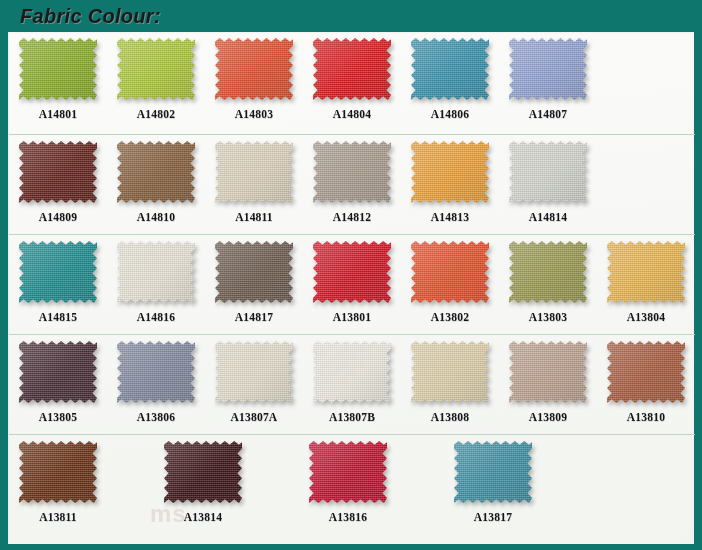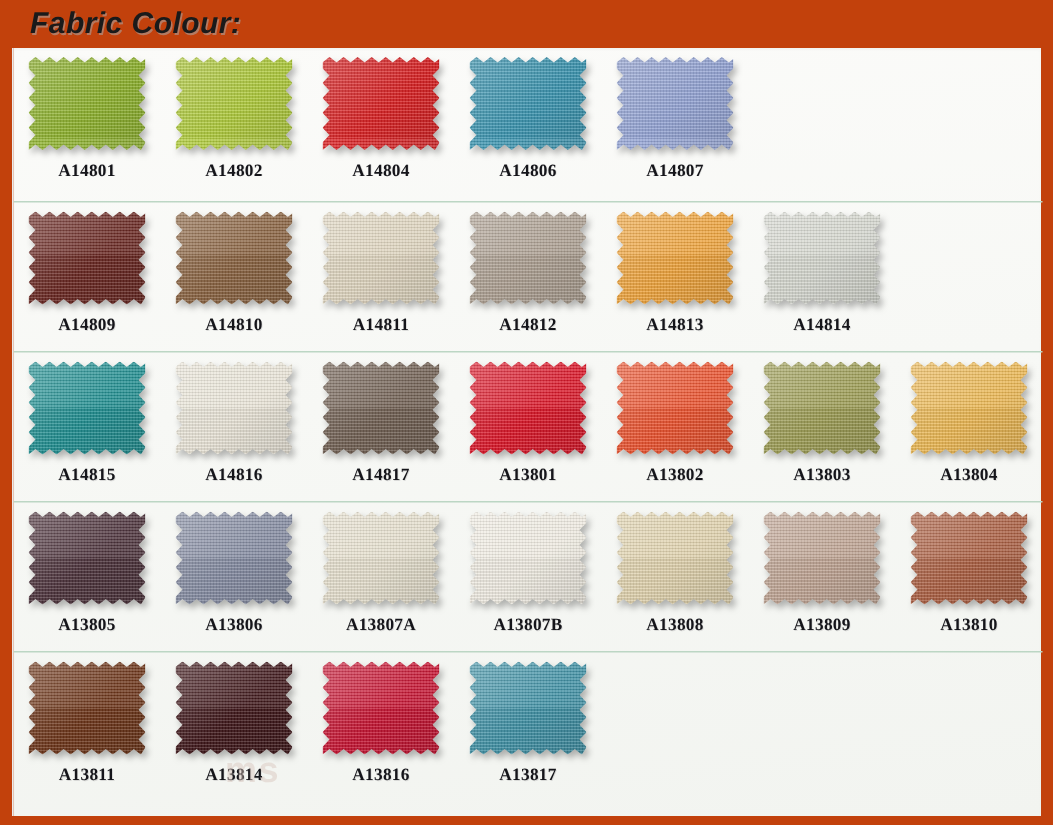--- a/index.html
+++ b/index.html
@@ -6,21 +6,21 @@
   html, body {
     margin: 0; padding: 0;
     width: 702px; height: 550px;
     background: #ffffff;
     font-family: "Liberation Serif", serif;
     overflow: hidden;
   }
   #page {
     position: relative;
     width: 702px; height: 550px;
-    background: #c2410c;
+    background: #0f766e;
   }
 
   
   #title-bar {
     position: absolute;
     top: 0; left: 0;
     width: 702px; height: 32px;
     display: flex;
     align-items: center;
     padding-left: 20px;
@@ -46,21 +46,21 @@
   }
   .swatch-row {
     position: relative;
     width: 686px;
     height: 100px;
     display: flex;
     align-items: flex-start;
     border-bottom: 1px solid #bcd6c4;
   }
   .swatch-row:first-child { height: 103px; }
-  .swatch-row:last-child { border-bottom: none; }
+  .swatch-row:last-child { border-bottom: none; gap: 47px; }
 
   .swatch-cell {
     position: relative;
     width: 98px;
     height: 100%;
     display: flex;
     flex-direction: column;
     align-items: center;
     padding-top: 6px;
   }
@@ -158,20 +158,26 @@
           <div class="swatch-label">A14801</div>
         </div>
         <div class="swatch-cell">
           <div class="swatch">
             <div class="swatch-inner" style="background: rgb(174, 201, 59);"></div>
           </div>
           <div class="swatch-label">A14802</div>
         </div>
         <div class="swatch-cell">
           <div class="swatch">
+            <div class="swatch-inner" style="background: rgb(226, 80, 47);"></div>
+          </div>
+          <div class="swatch-label">A14803</div>
+        </div>
+        <div class="swatch-cell">
+          <div class="swatch">
             <div class="swatch-inner" style="background: rgb(215, 31, 33);"></div>
           </div>
           <div class="swatch-label">A14804</div>
         </div>
         <div class="swatch-cell">
           <div class="swatch">
             <div class="swatch-inner" style="background: rgb(58, 147, 174);"></div>
           </div>
           <div class="swatch-label">A14806</div>
         </div>

